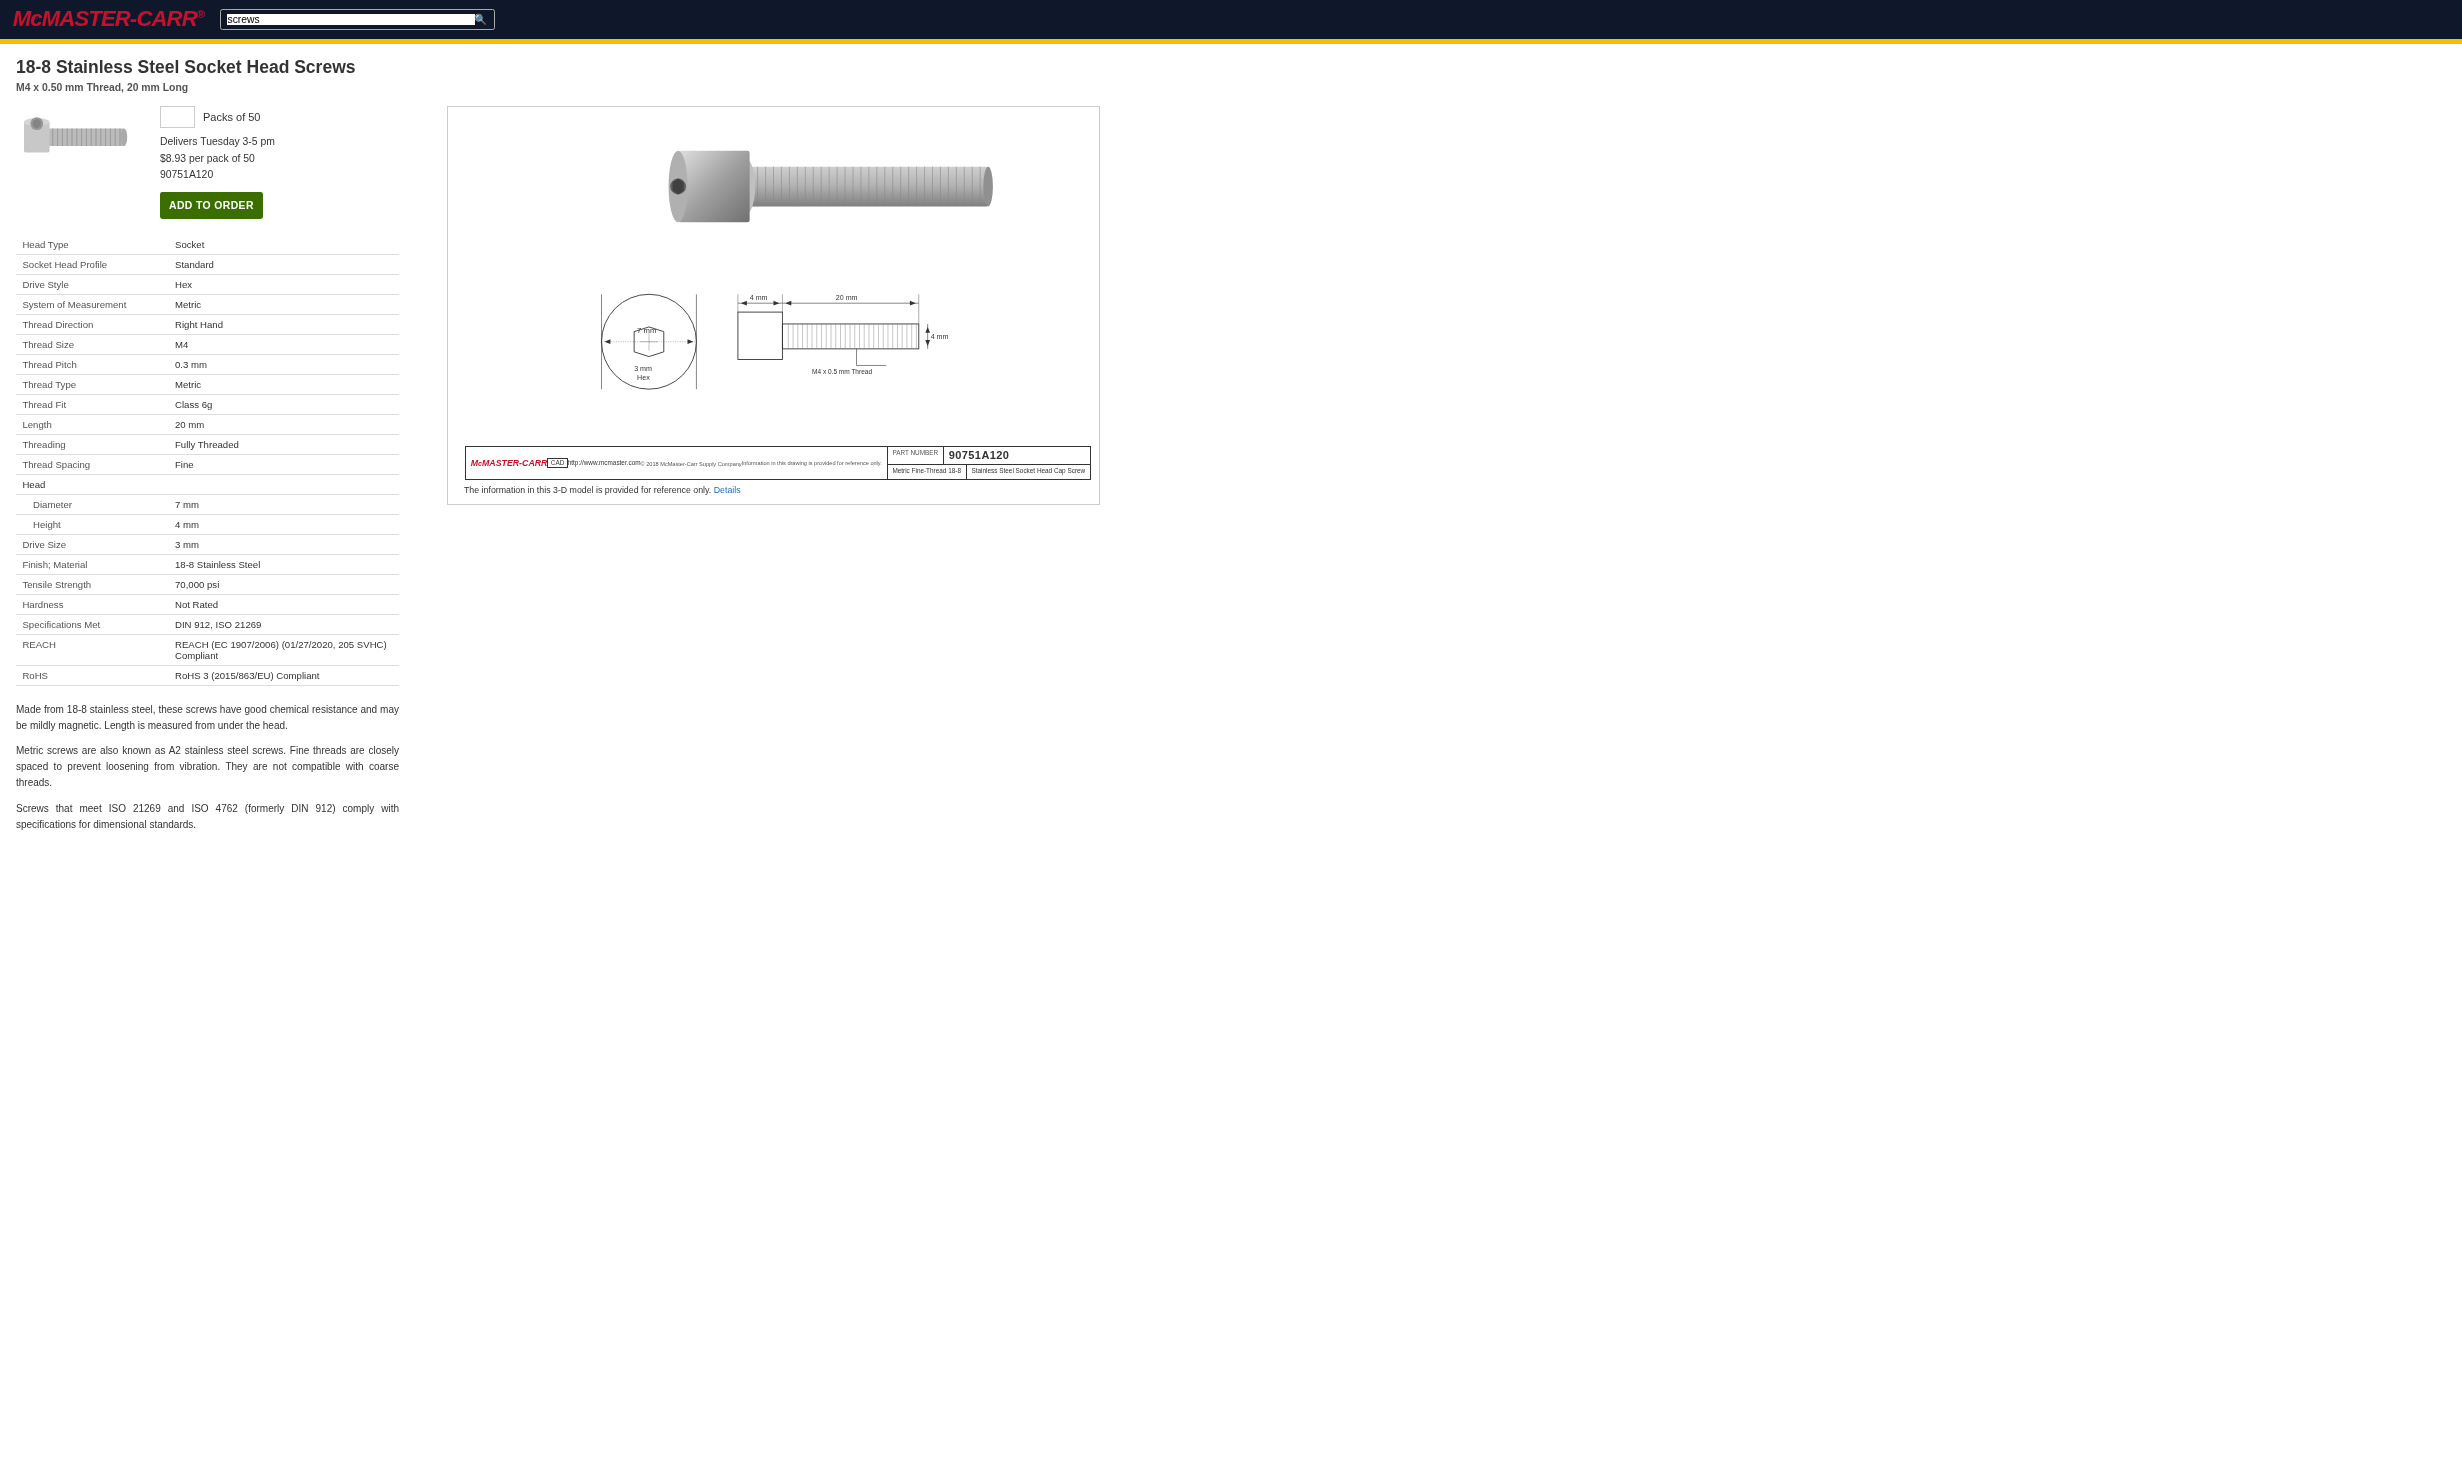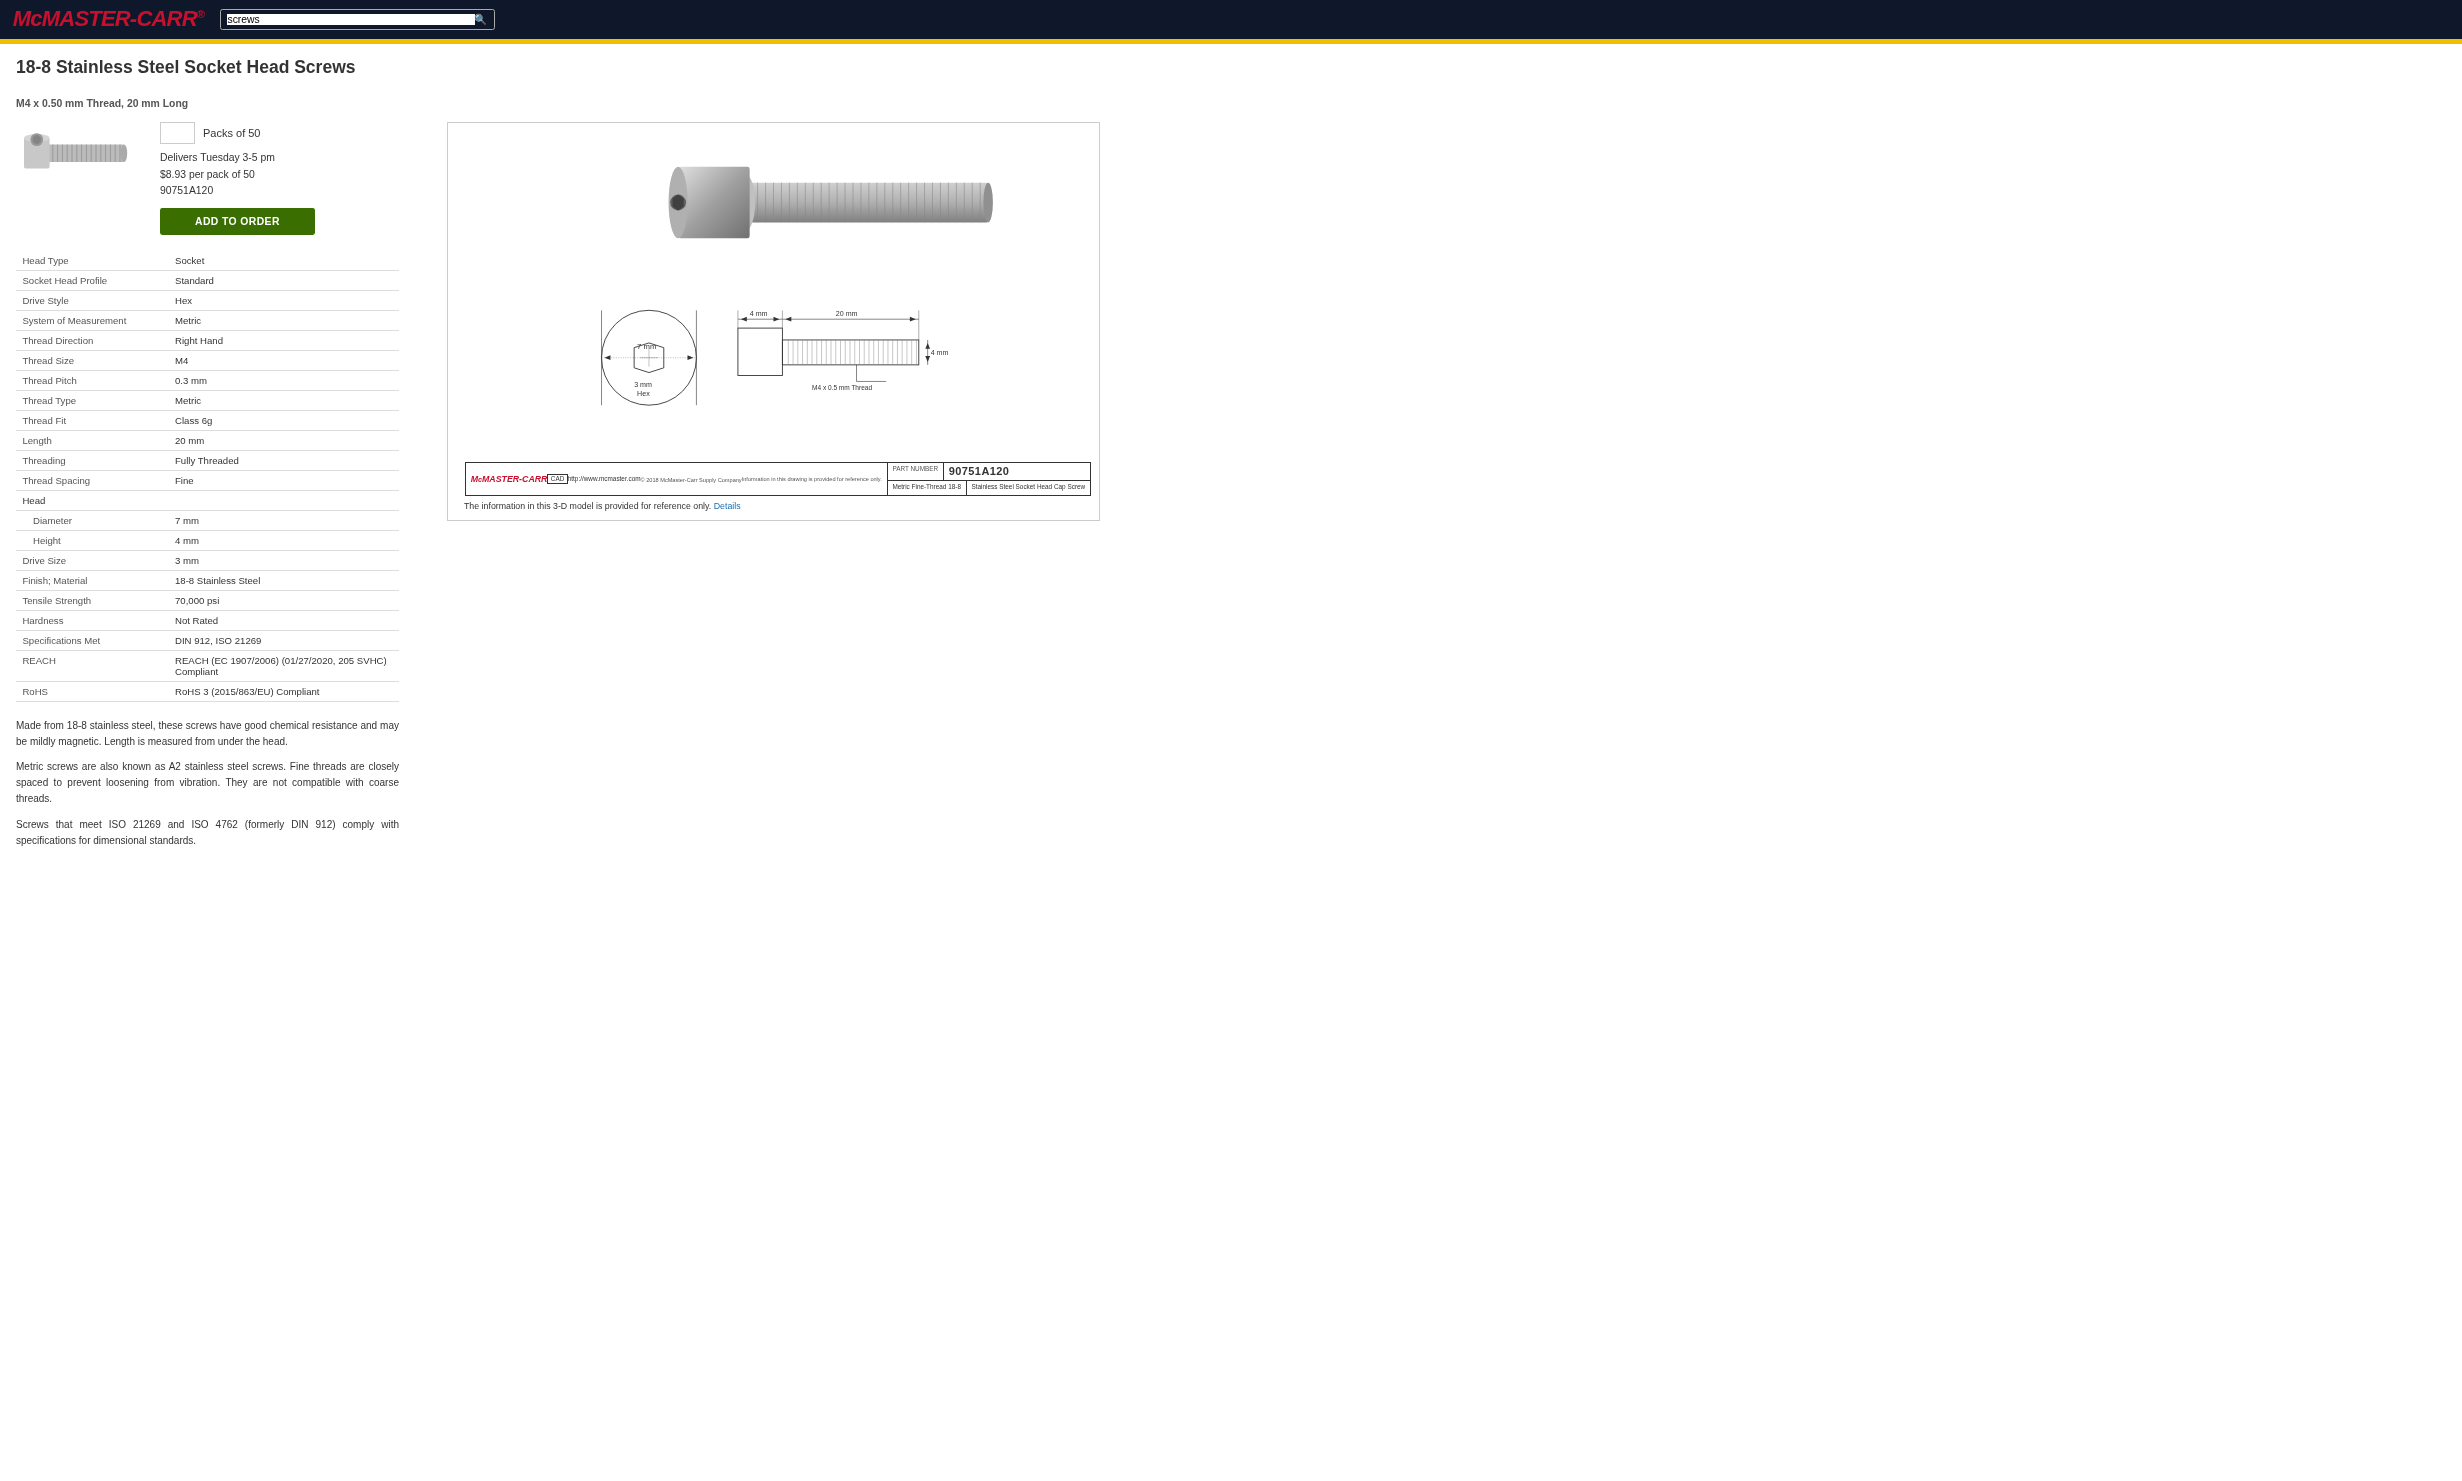--- a/index.html
+++ b/index.html
@@ -51,21 +51,21 @@
     
     #main {
       padding: 12.8px 16px;
       max-width: 1116px;
     }
 
     #product-title {
       font-size: 17.5px;
       font-weight: bold;
       color: #333;
-      margin-bottom: 20px;
+      margin-bottom: 4px;
     }
     #product-subtitle {
       font-size: 10.4px;
       color: #555;
       font-weight: bold;
       margin-bottom: 12.8px;
     }
 
     
     #top-section {
@@ -104,21 +104,21 @@
     }
     #delivery-info {
       font-size: 10.4px;
       color: #333;
       line-height: 1.6;
     }
     #add-to-order-btn {
       background: #3a6e00;
       color: #fff;
       border: none;
-      padding: 8px 35px;
+      padding: 8px 9px;
       font-size: 10.4px;
       font-weight: bold;
       border-radius: 2.4px;
       cursor: pointer;
       margin-top: 8px;
       letter-spacing: 0.4px;
     }
 
     
     #specs-table {

